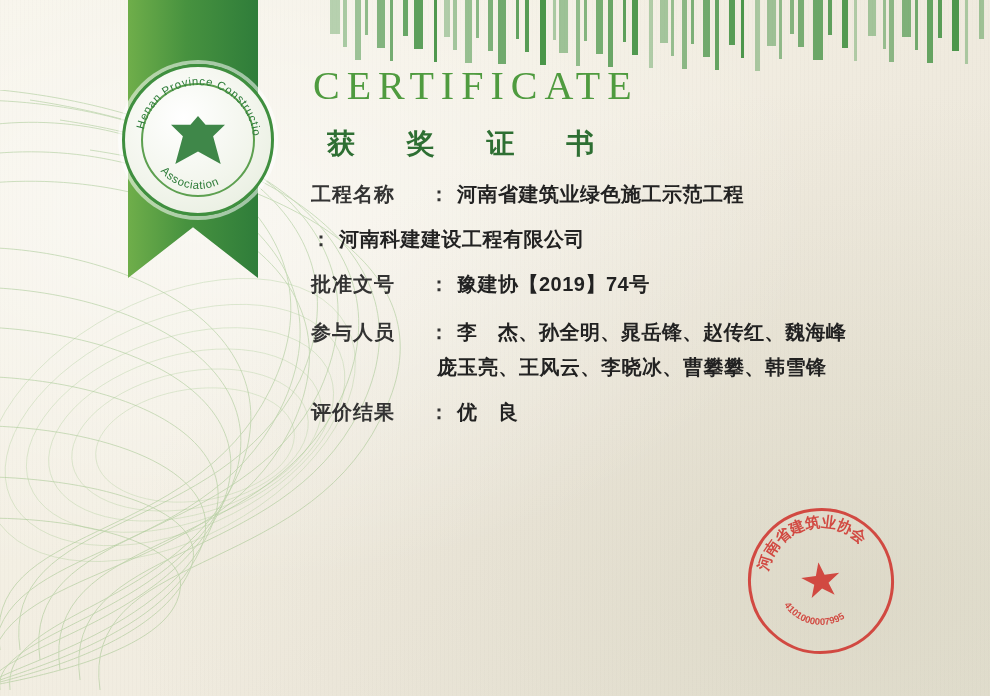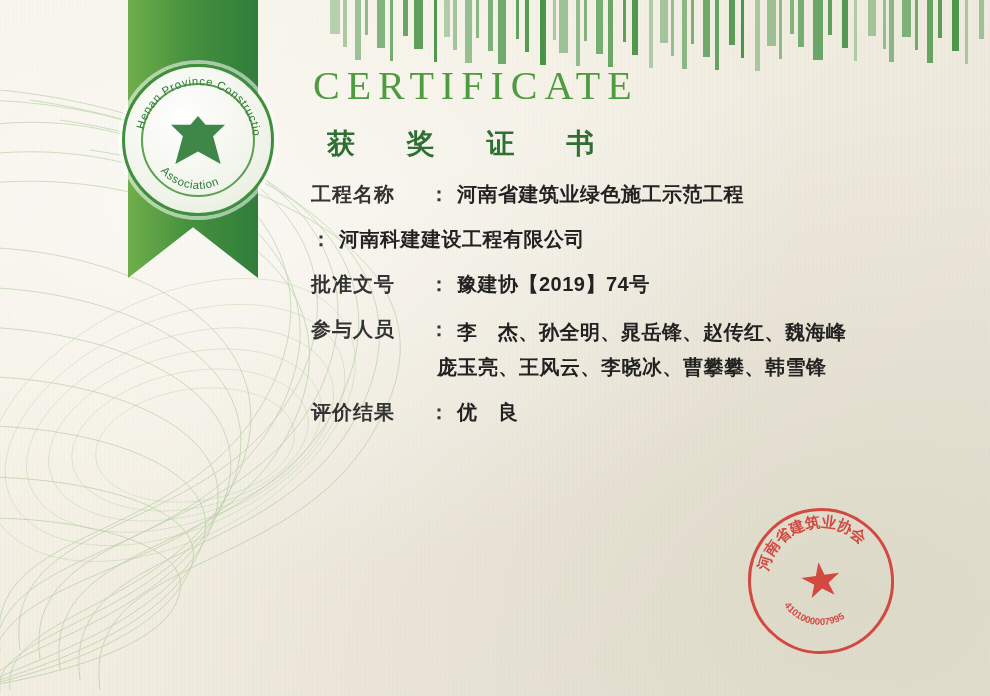--- a/index.html
+++ b/index.html
@@ -129,21 +129,21 @@
   #title-sub {
     font-size: 28px;
     font-weight: bold;
     color: #2e6f33;
     letter-spacing: 22px;
     margin: 16px 0 0 16px;
   }
 
   .field-row {
     display: flex;
-    align-items: flex-start;
+    align-items: center;
     margin-top: 18px;
     color: #2f2f2f;
   }
   .field-label {
     font-size: 20px;
     font-weight: bold;
     color: #333;
     letter-spacing: 1px;
     white-space: nowrap;
     min-width: 118px;

